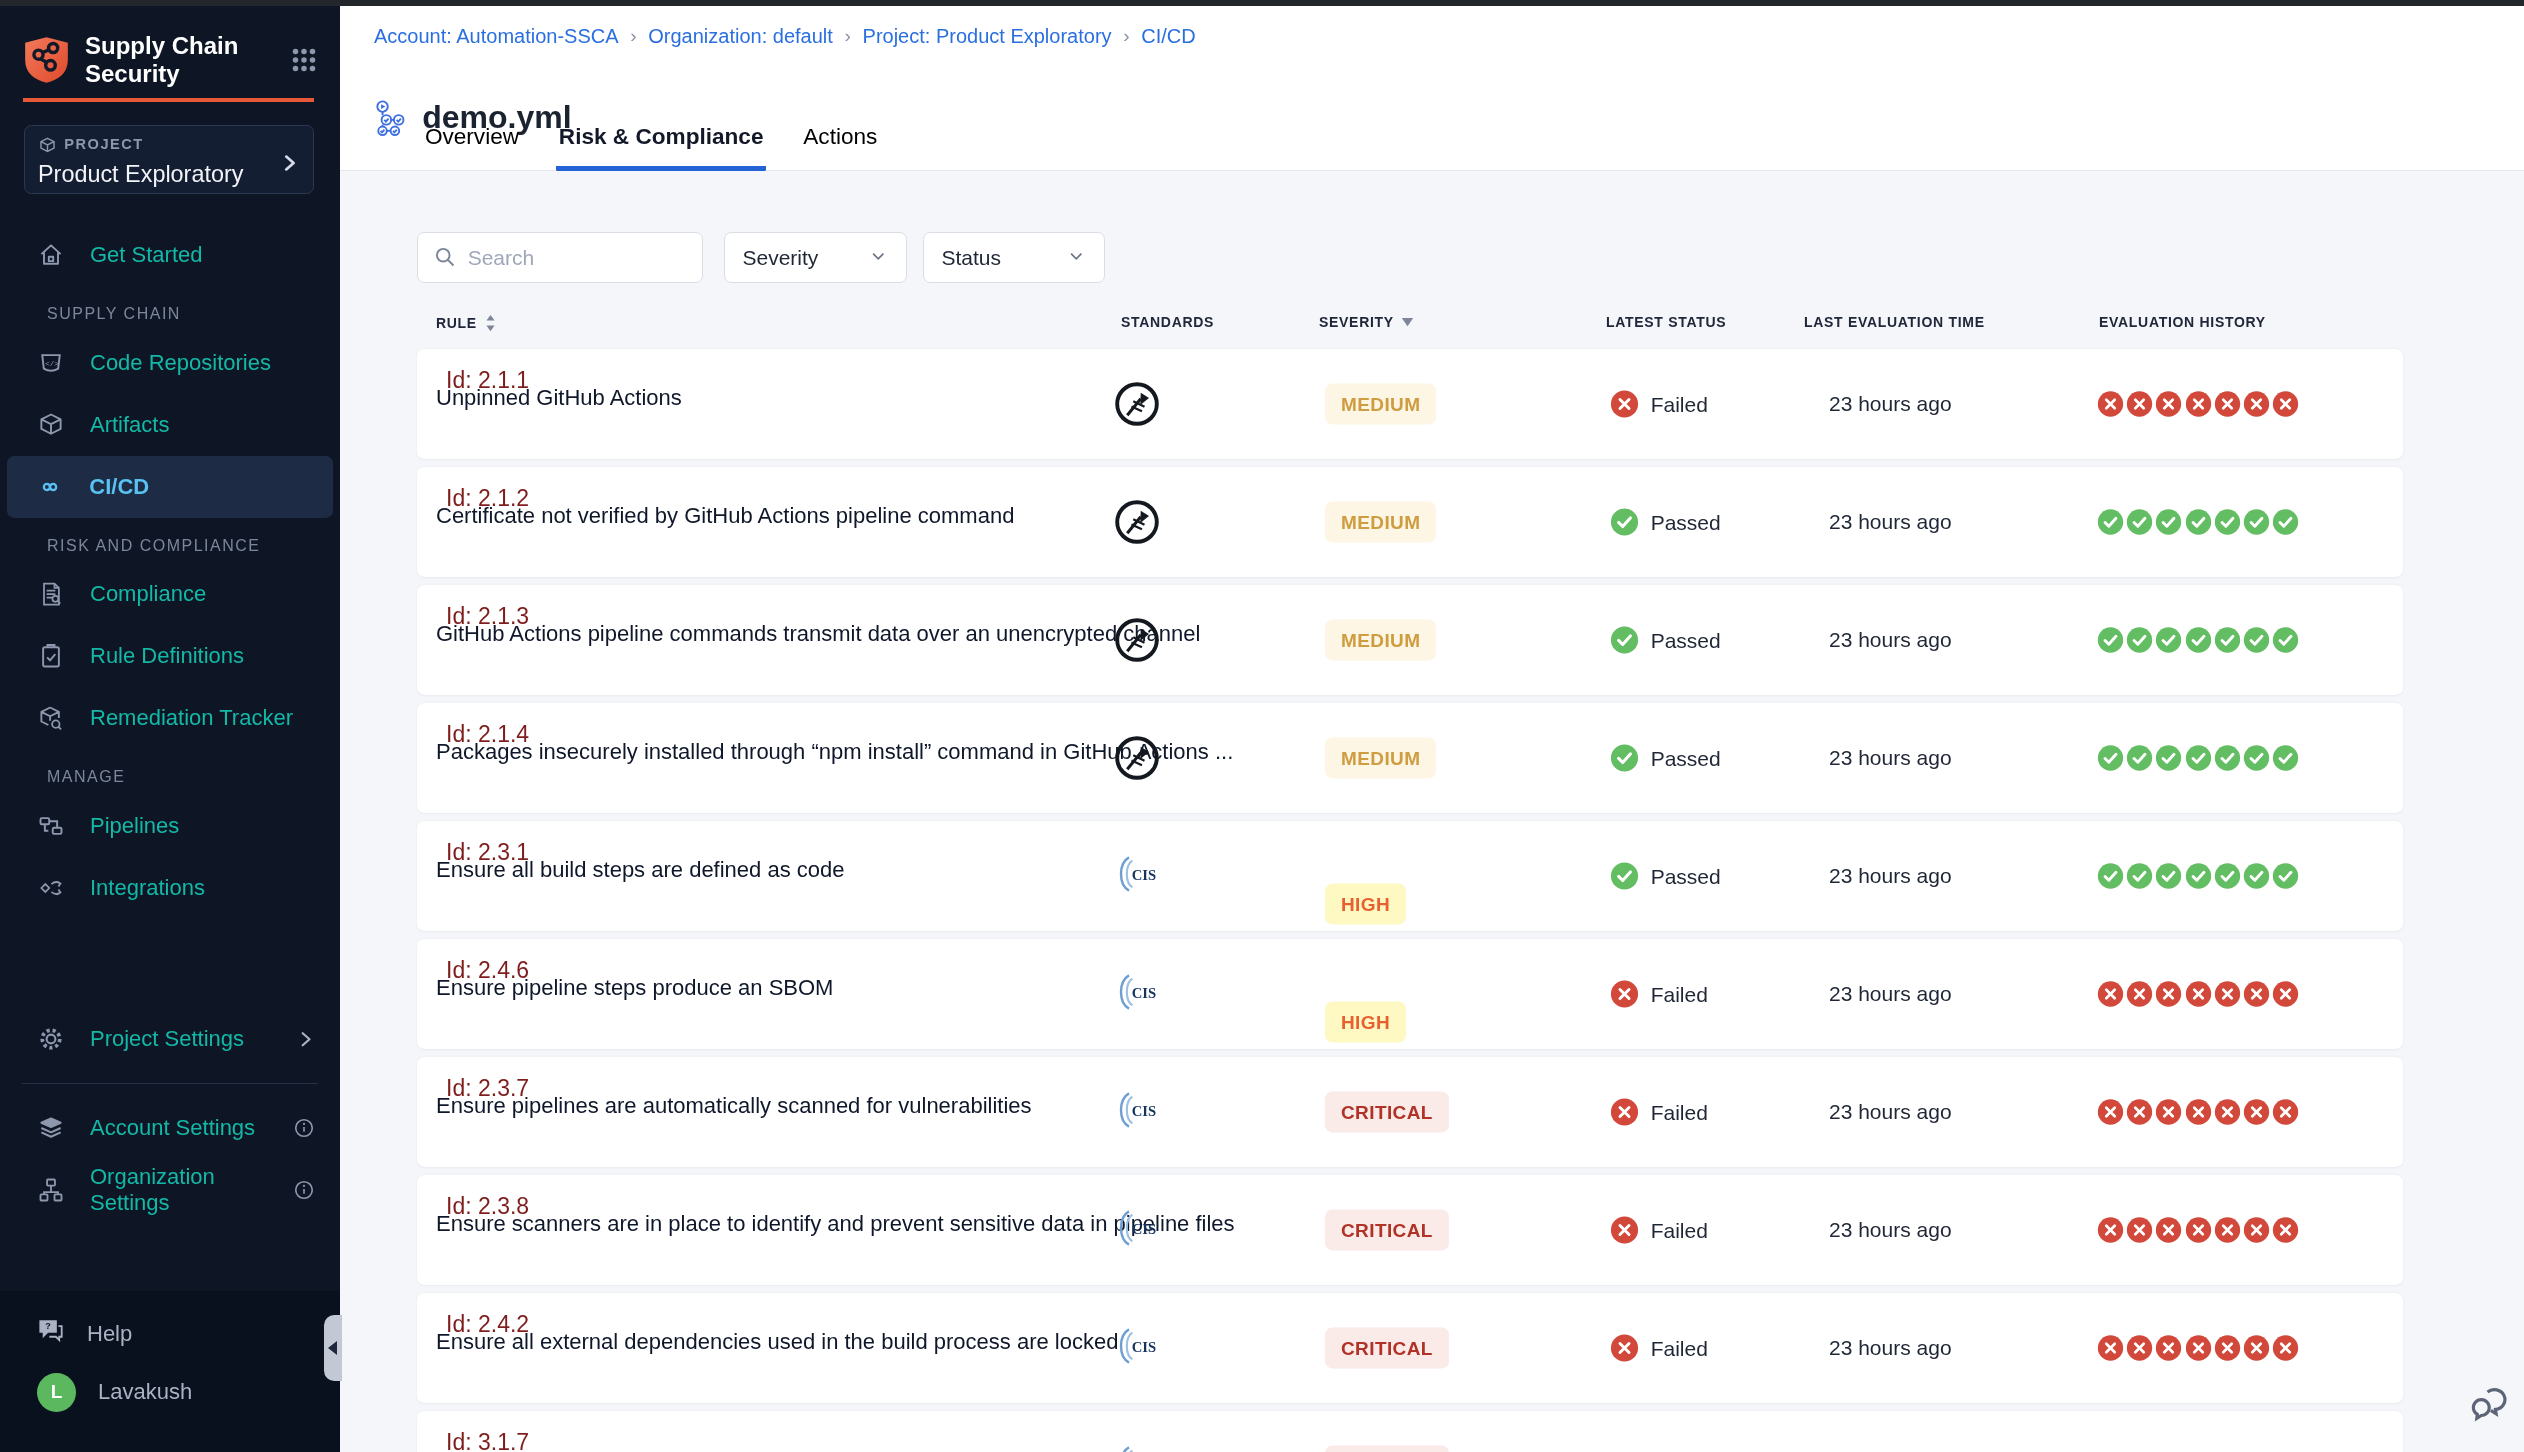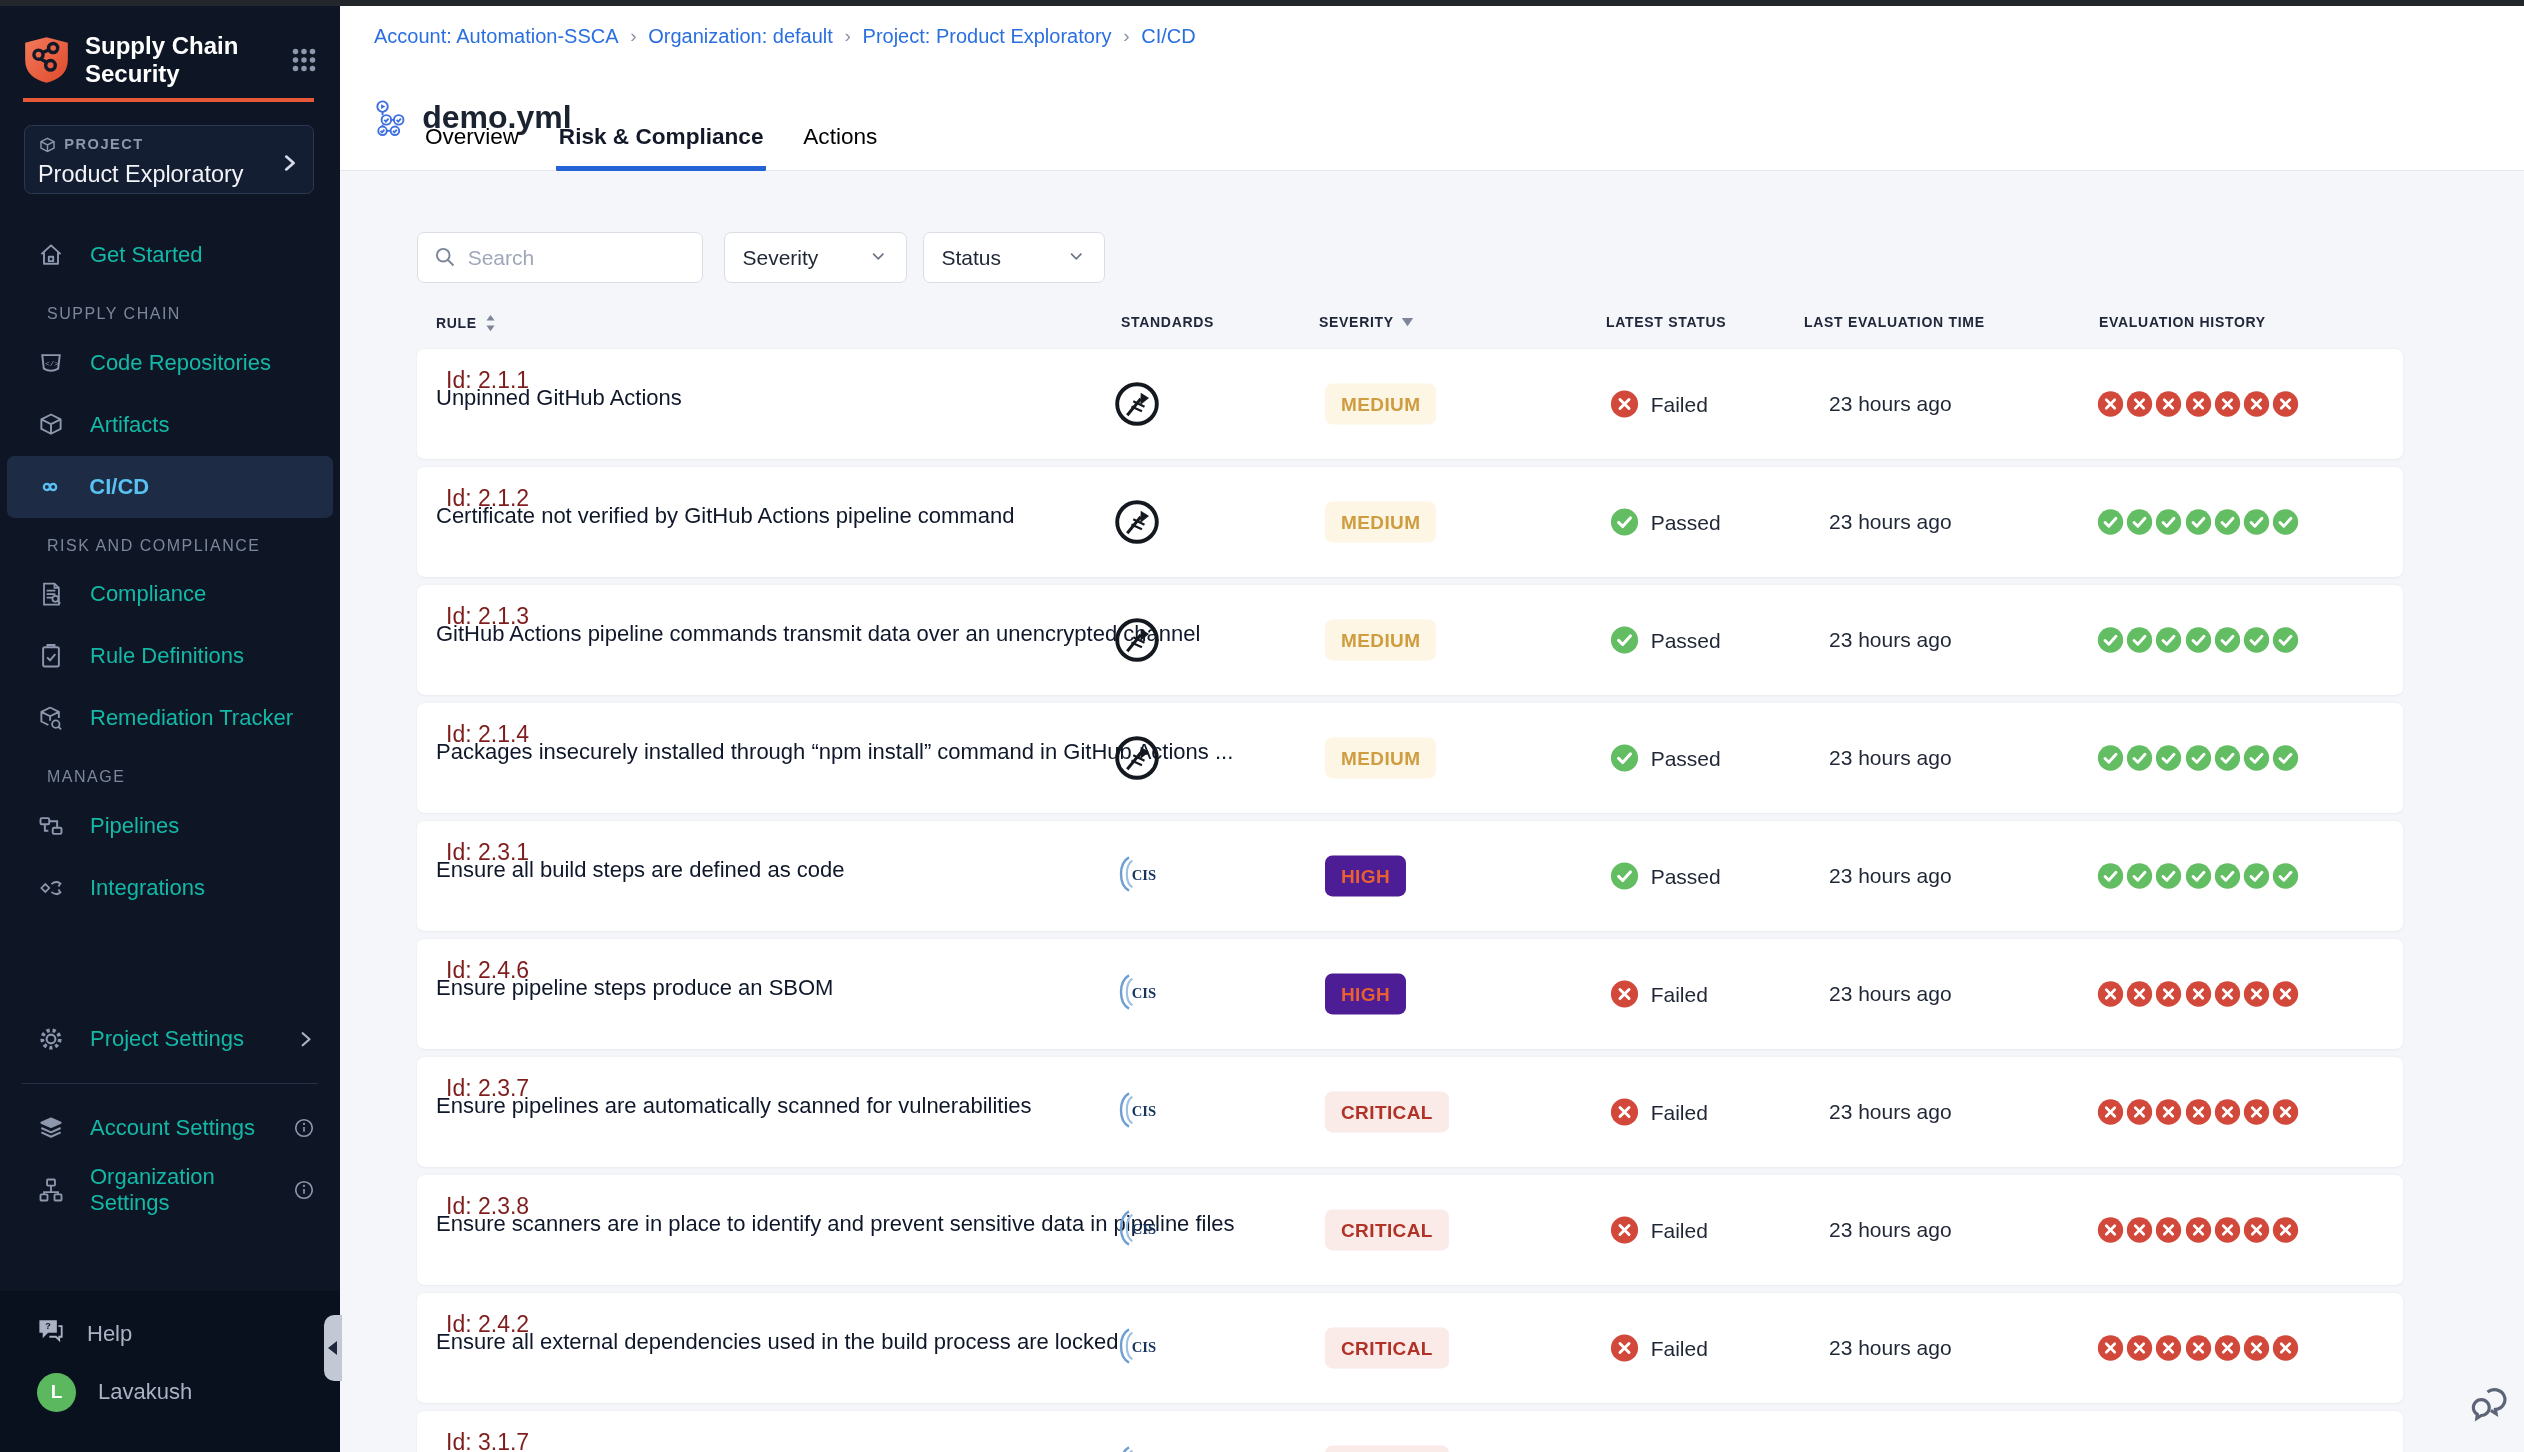--- a/index.html
+++ b/index.html
@@ -84,21 +84,21 @@
   .row-card { position:relative; width:1986px; height:110px; background:#fff; border-radius:7.3px;
     margin-bottom:8px; box-shadow:0 0.7px 2.2px rgba(20,30,60,0.06); }
   .row-id { position:absolute; left:29px; top:17.5px; font-size:23px; color:#7f1d1d; }
   .row-title { position:absolute; left:19px; top:36px; font-size:22px; color:#0f172a;
     max-width:986px; white-space:nowrap; overflow:hidden; text-overflow:ellipsis; }
   .std-icon { position:absolute; left:696px; top:50%; transform:translateY(-50%); width:48px; height:48px; }
   .sev-badge { position:absolute; left:908px; top:50%; transform:translateY(-50%);
     height:41px; display:flex; align-items:center; padding:0 16px; border-radius:7.3px;
     font-size:19px; font-weight:bold; letter-spacing:0.4px; }
   .sev-MEDIUM { color:#cf9c3f; background:#fdf6e4; }
-  .sev-HIGH { color:#e8602f; background:#4c1d95; }
+  .sev-HIGH { color:#e8602f; background:#fef9c3;margin-top:28px; }
   .sev-CRITICAL { color:#b13226; background:#faeae8; }
   .status-cell { position:absolute; left:1193px; top:50%; transform:translateY(-50%);
     display:flex; align-items:center; gap:11.7px; font-size:21px; color:#1f2635; }
   .time-cell { position:absolute; left:1412px; top:50%; transform:translateY(-50%); font-size:21px; color:#1f2635; }
   .history-cell { position:absolute; left:1680px; top:50%; transform:translateY(-50%); display:flex; gap:2.2px; }
   .hicon { width:27px; height:27px; }
   .sicon { width:29px; height:29px; }
 
   .chat-widget { position:absolute; right:10.2px; bottom:23.4px; width:45px; height:45px; cursor:pointer; z-index:20; }
 </style>

